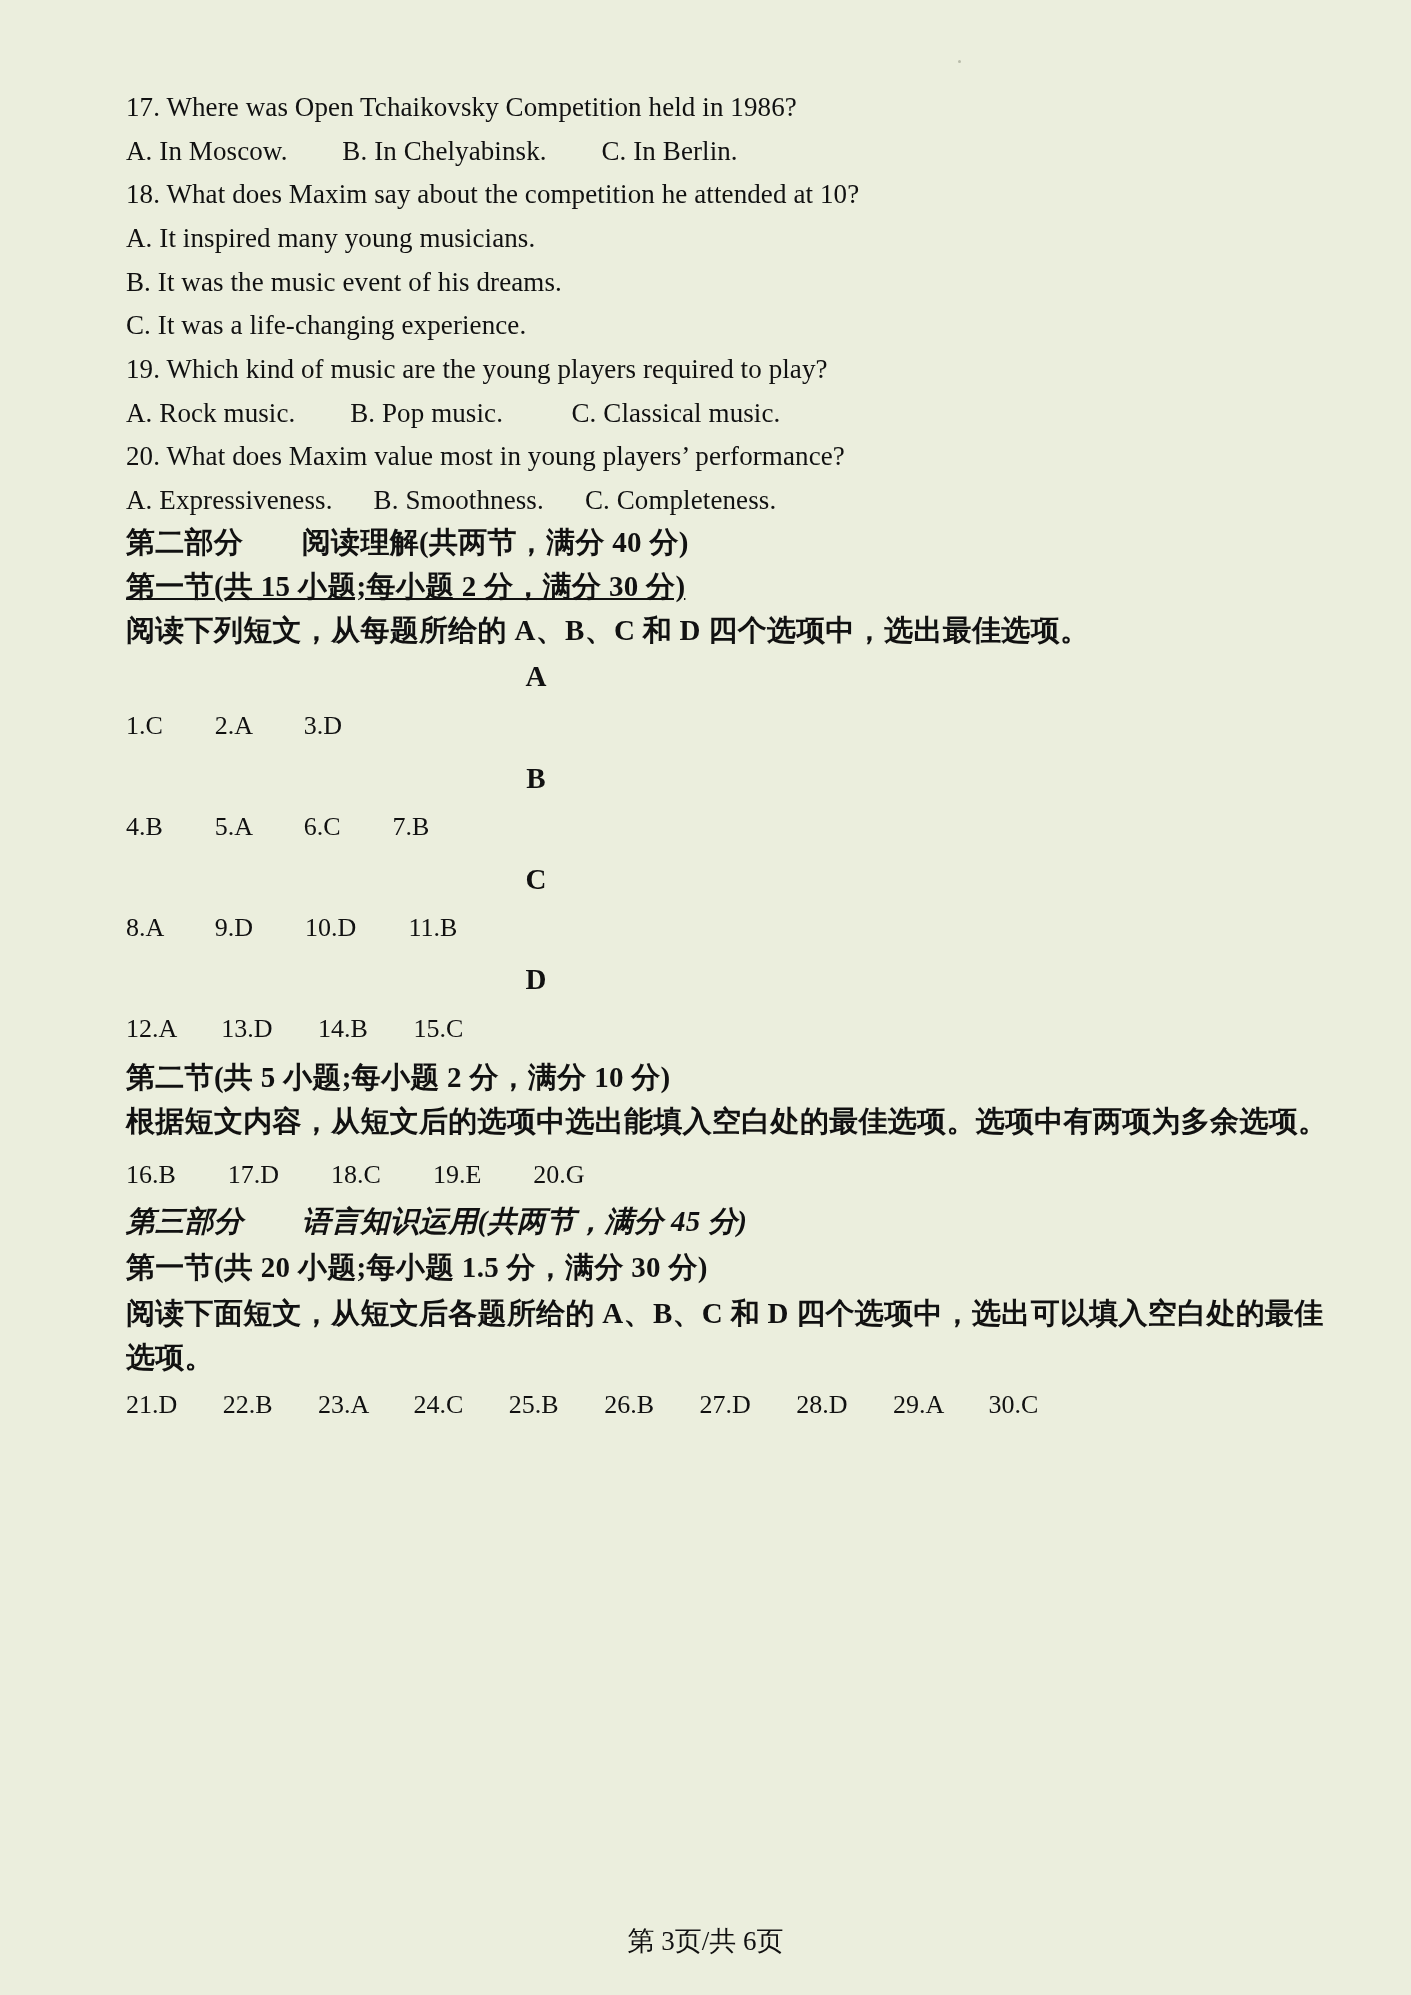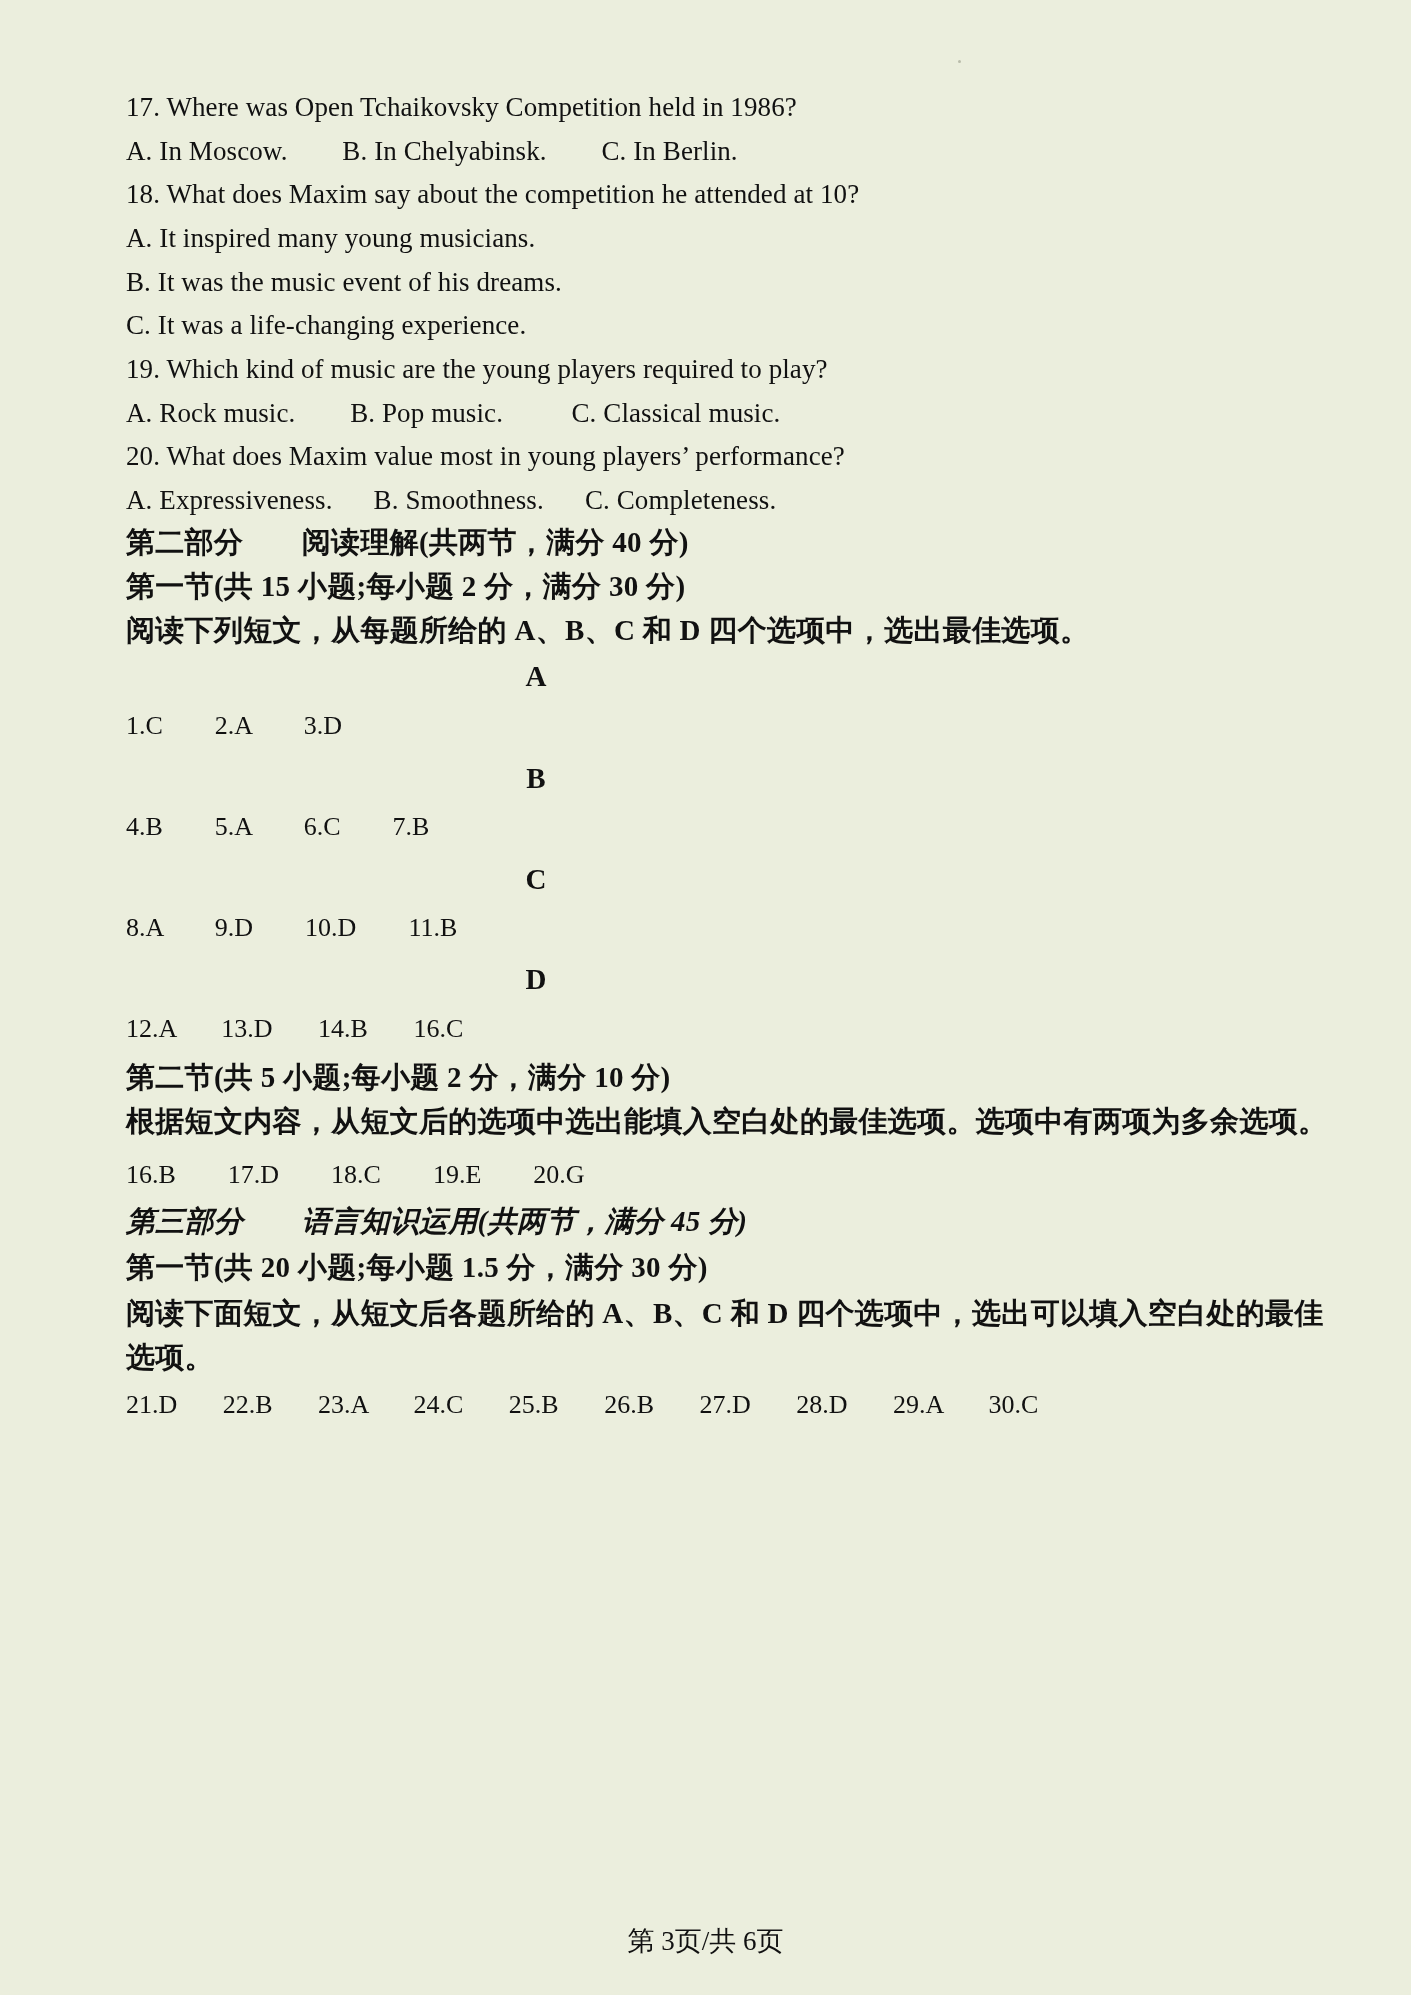--- a/index.html
+++ b/index.html
@@ -108,34 +108,34 @@
     <div class="q-line abs" style="top:269px;">B. It was the music event of his dreams.</div>
     <div class="q-line abs" style="top:312px;">C. It was a life-changing experience.</div>
 
     <div class="q-line abs" style="top:356px;">19. Which kind of music are the young players required to play?</div>
     <div class="q-line abs" style="top:400px;">A. Rock music.        B. Pop music.          C. Classical music.</div>
 
     <div class="q-line abs" style="top:443px;">20. What does Maxim value most in young players’ performance?</div>
     <div class="q-line abs" style="top:487px;">A. Expressiveness.      B. Smoothness.      C. Completeness.</div>
 
     <div class="cn-heading abs" style="top:528px;">第二部分　　阅读理解(共两节，满分 40 分)</div>
-    <div class="cn-heading abs" style="top:572px;">第一节(共 15 小题;每小题 2 分，满分 30 分)</div>
+    <div class="cn-heading abs" style="top:572px;text-decoration:underline;">第一节(共 15 小题;每小题 2 分，满分 30 分)</div>
     <div class="cn-heading abs" style="top:616px;">阅读下列短文，从每题所给的 A、B、C 和 D 四个选项中，选出最佳选项。</div>
 
     <div class="passage-letter abs" style="top:662px;">A</div>
     <div class="ans-row abs" style="top:713px;">1.C        2.A        3.D</div>
 
     <div class="passage-letter abs" style="top:764px;">B</div>
     <div class="ans-row abs" style="top:814px;">4.B        5.A        6.C        7.B</div>
 
     <div class="passage-letter abs" style="top:865px;">C</div>
     <div class="ans-row abs" style="top:915px;">8.A        9.D        10.D        11.B</div>
 
     <div class="passage-letter abs" style="top:965px;">D</div>
-    <div class="ans-row abs" style="top:1016px;">12.A       13.D       14.B       16.C</div>
+    <div class="ans-row abs" style="top:1016px;">12.A       13.D       14.B       15.C</div>
 
     <div class="cn-heading abs" style="top:1063px;">第二节(共 5 小题;每小题 2 分，满分 10 分)</div>
     <div class="cn-heading abs" style="top:1107px;">根据短文内容，从短文后的选项中选出能填入空白处的最佳选项。选项中有两项为多余选项。</div>
     <div class="ans-row abs" style="top:1162px;">16.B        17.D        18.C        19.E        20.G</div>
 
     <div class="cn-heading abs" style="top:1207px;font-style:italic;">第三部分　　语言知识运用(共两节，满分 45 分)</div>
     <div class="cn-heading abs" style="top:1253px;">第一节(共 20 小题;每小题 1.5 分，满分 30 分)</div>
     <div class="cn-heading abs" style="top:1299px;">阅读下面短文，从短文后各题所给的 A、B、C 和 D 四个选项中，选出可以填入空白处的最佳</div>
     <div class="cn-heading abs" style="top:1343px;text-align:right;">选项。</div>
     <div class="ans-row abs" style="top:1392px;">21.D       22.B       23.A       24.C       25.B       26.B       27.D       28.D       29.A       30.C</div>

